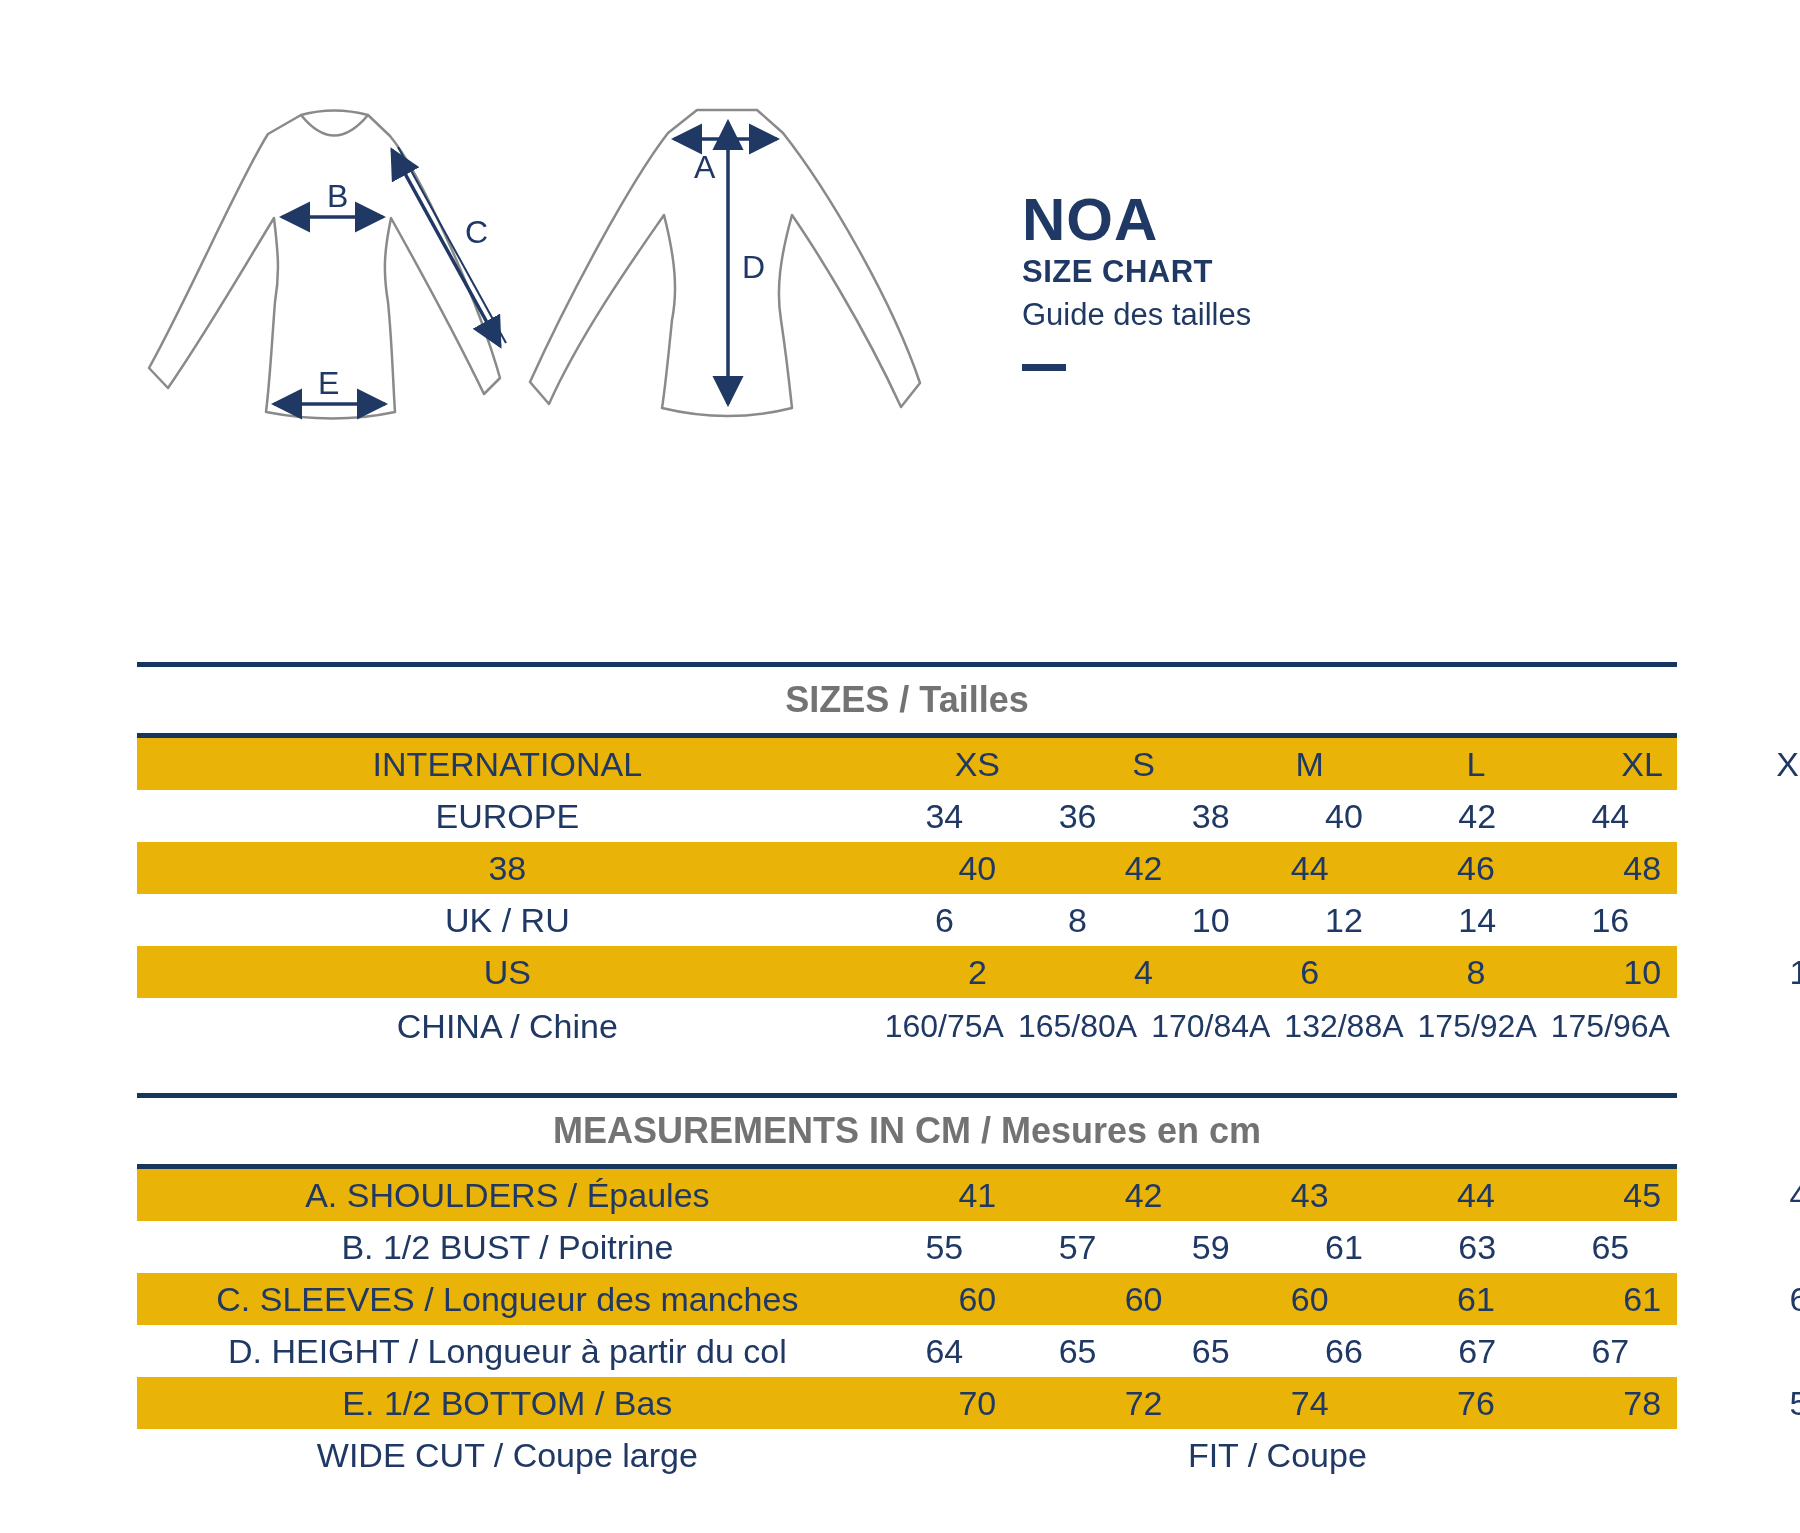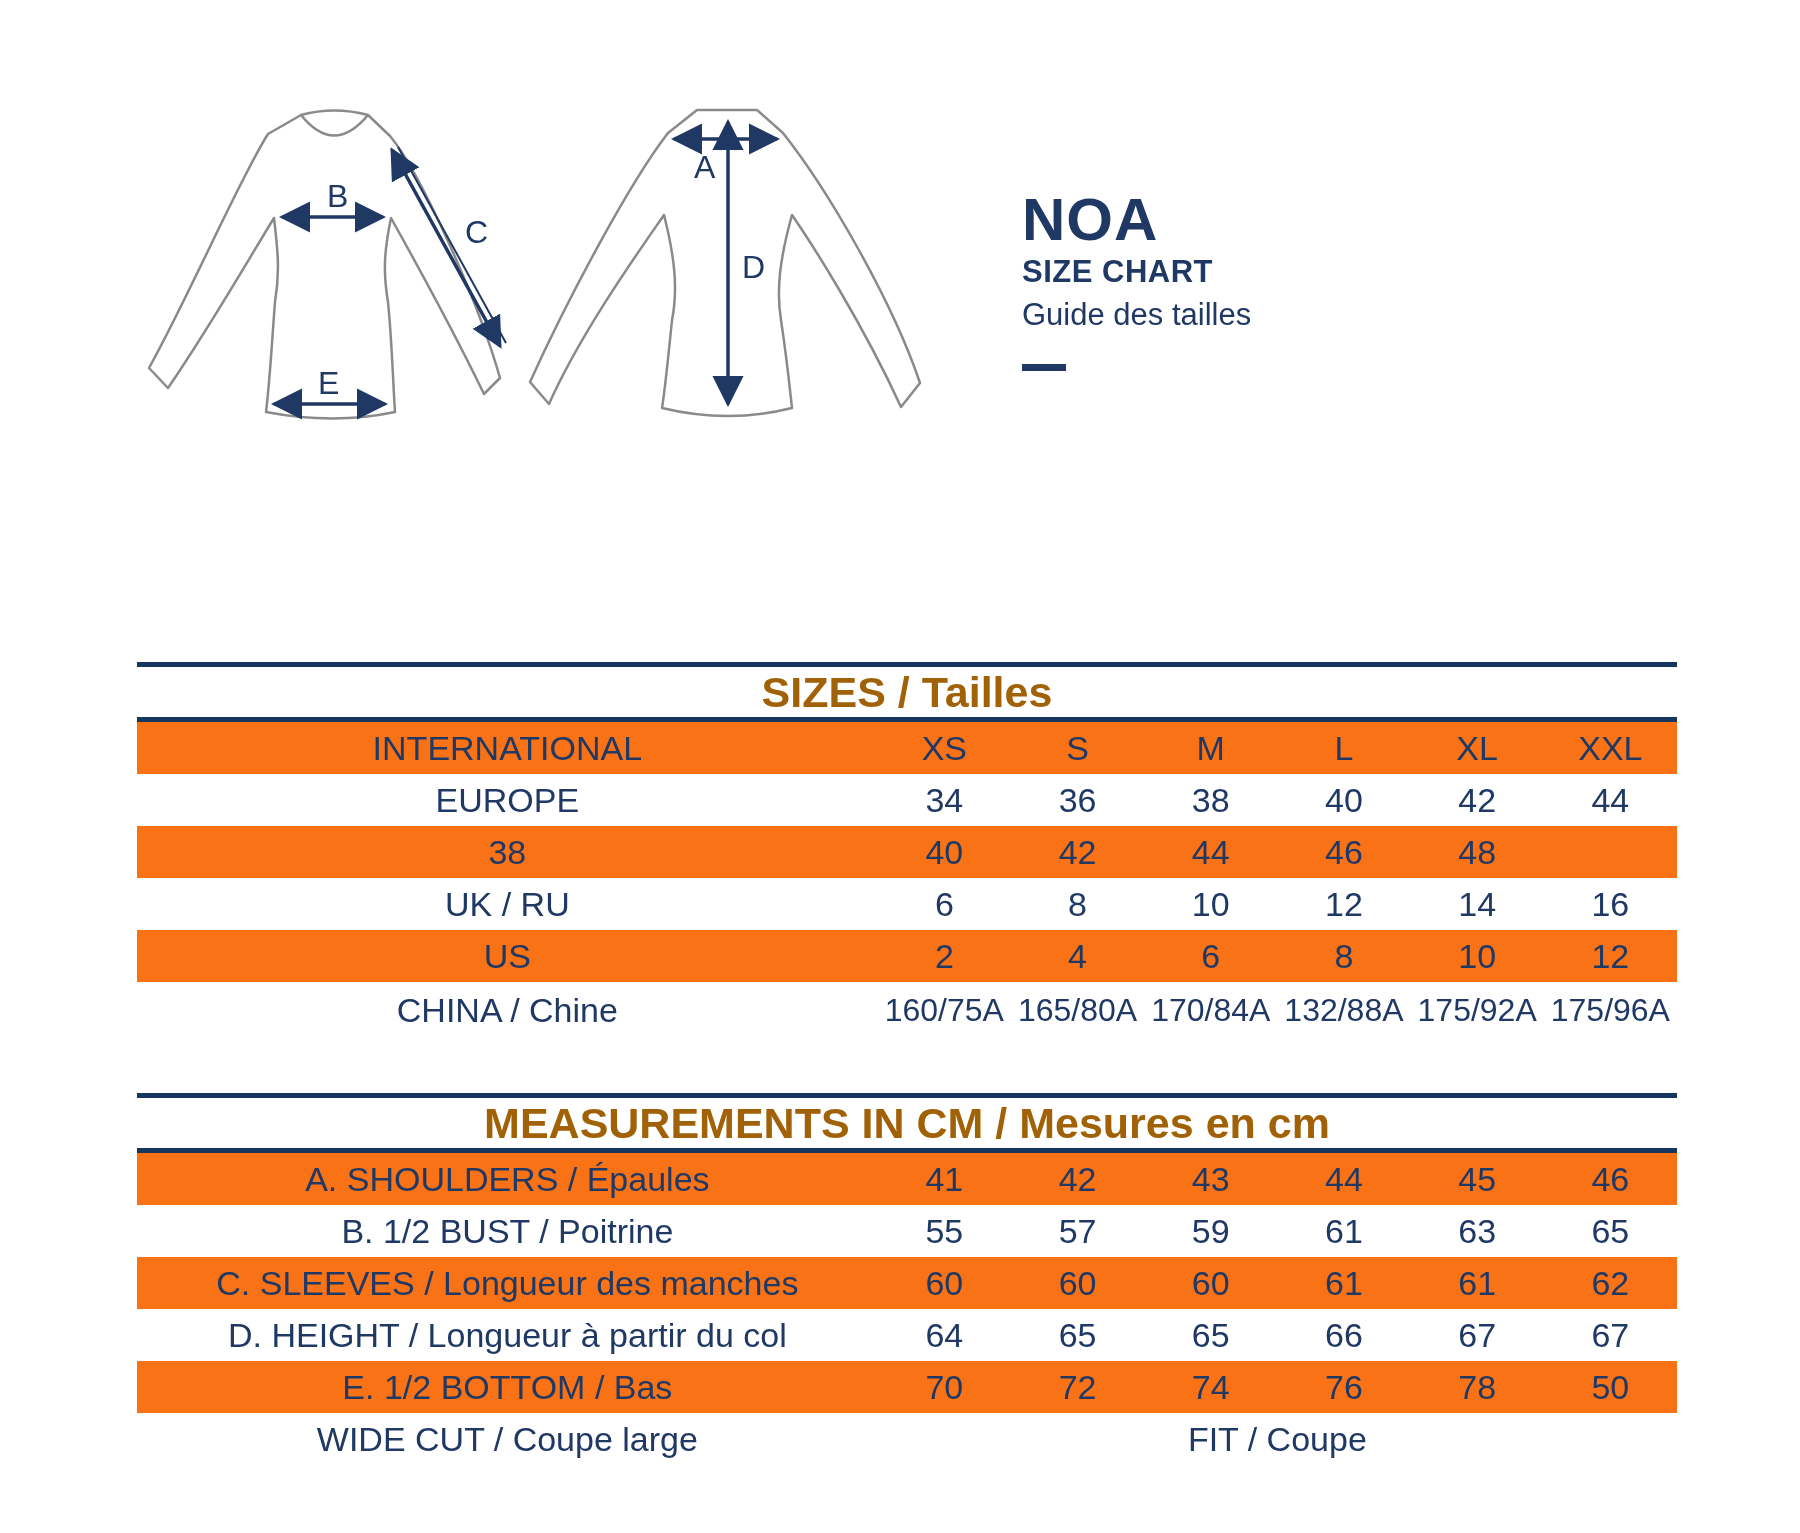--- a/index.html
+++ b/index.html
@@ -14,25 +14,25 @@
   .t-product { font-size:60px; font-weight:bold; letter-spacing:1px; line-height:1; }
   .t-sub { font-size:31px; font-weight:bold; margin-top:6px; letter-spacing:0.5px; line-height:1; }
   .t-sub2 { font-size:31px; font-weight:normal; margin-top:12px; line-height:1; }
   .t-dash { width:44px; height:7px; background:#1f3864; margin-top:34px; }
 
   
   .sizetable { position:absolute; left:137px; width:1540px; }
   #sizes-table { top:662px; }
   #meas-table  { top:1093px; }
   .rule { height:5px; background:#17365d; }
-  .thead { height:50px; display:flex; align-items:center; justify-content:center;
-           font-weight:bold; font-size:43px; color:#a16207; }
+  .thead { height:66px; display:flex; align-items:center; justify-content:center;
+           font-weight:bold; font-size:36px; color:#737373; }
   .trow { display:grid; grid-template-columns:48.1% 8.65% 8.65% 8.65% 8.65% 8.65% 8.65%;
           height:52px; align-items:center; font-size:34px; color:#1f3864; }
-  .trow.alt { background:#f97316; }
+  .trow.alt { background:#eab308;gap:33px; }
   .trow.tall { height:57px; }
   .trow.small-vals .cell.val { font-size:32px; }
   .trow.span-row { grid-template-columns:48.1% 51.9%; }
   .cell { text-align:center; white-space:nowrap; }
 </style>
 </head>
 <body>
 
 <div class="canvas">
 

